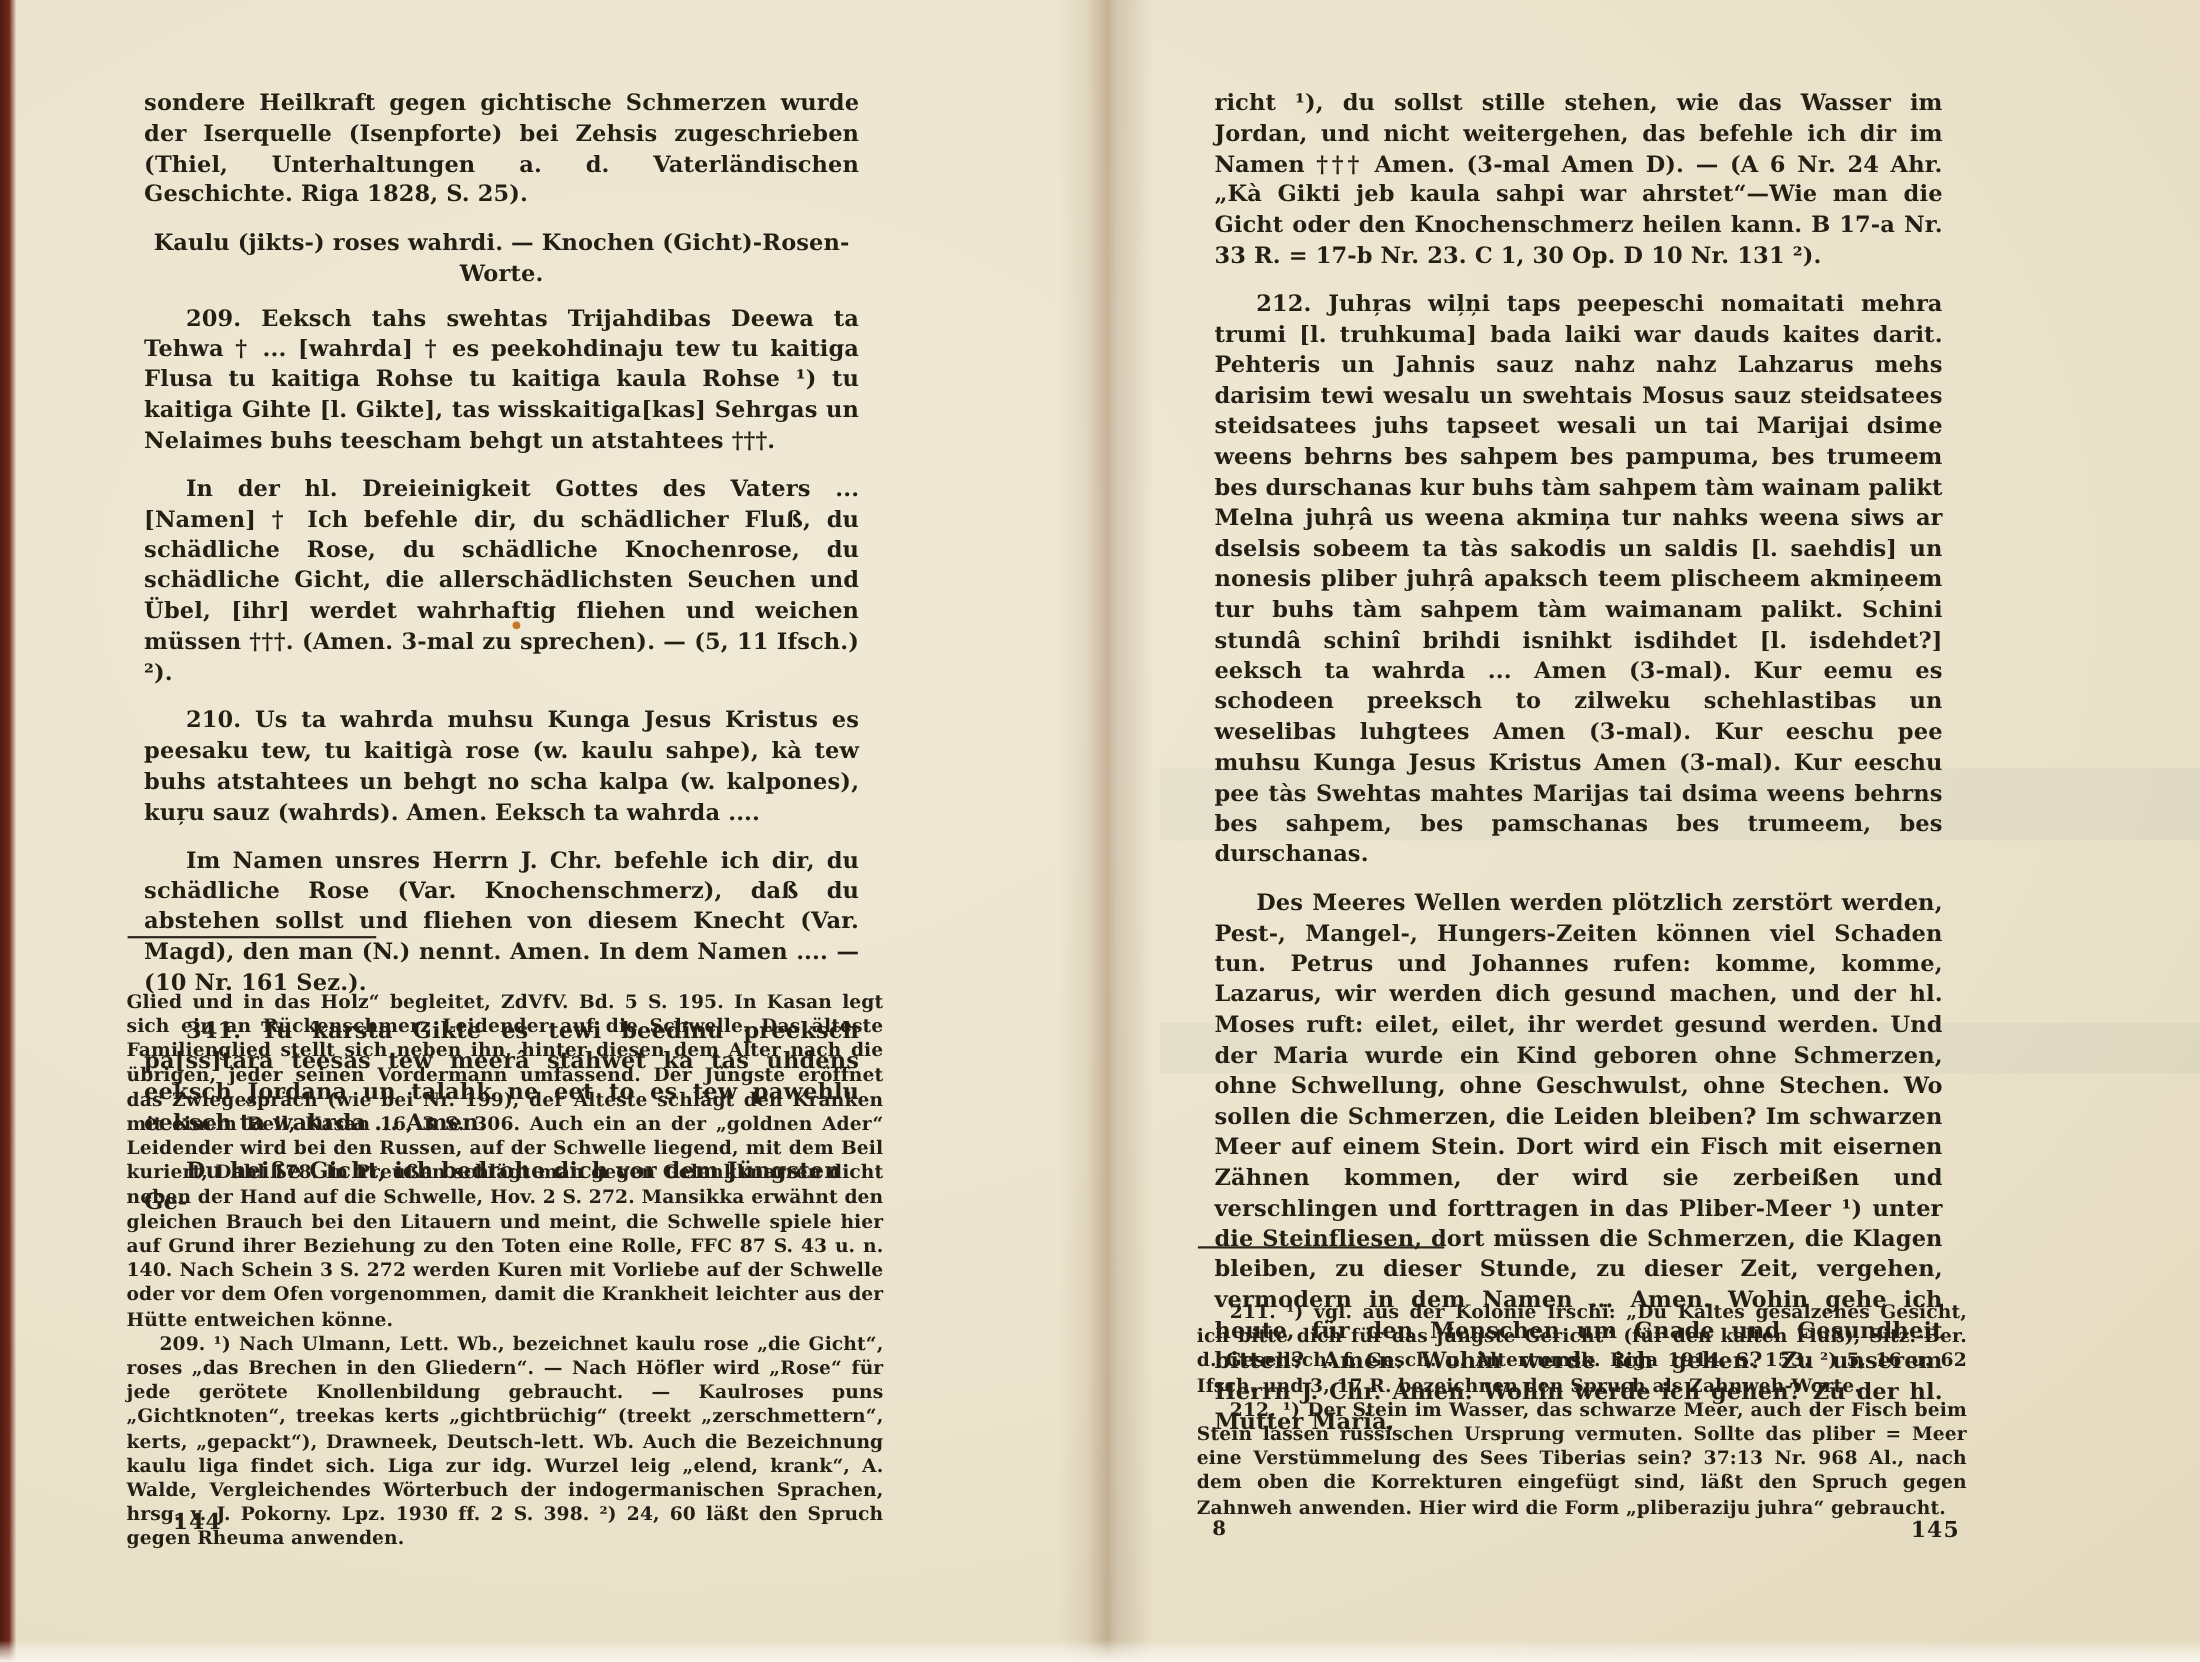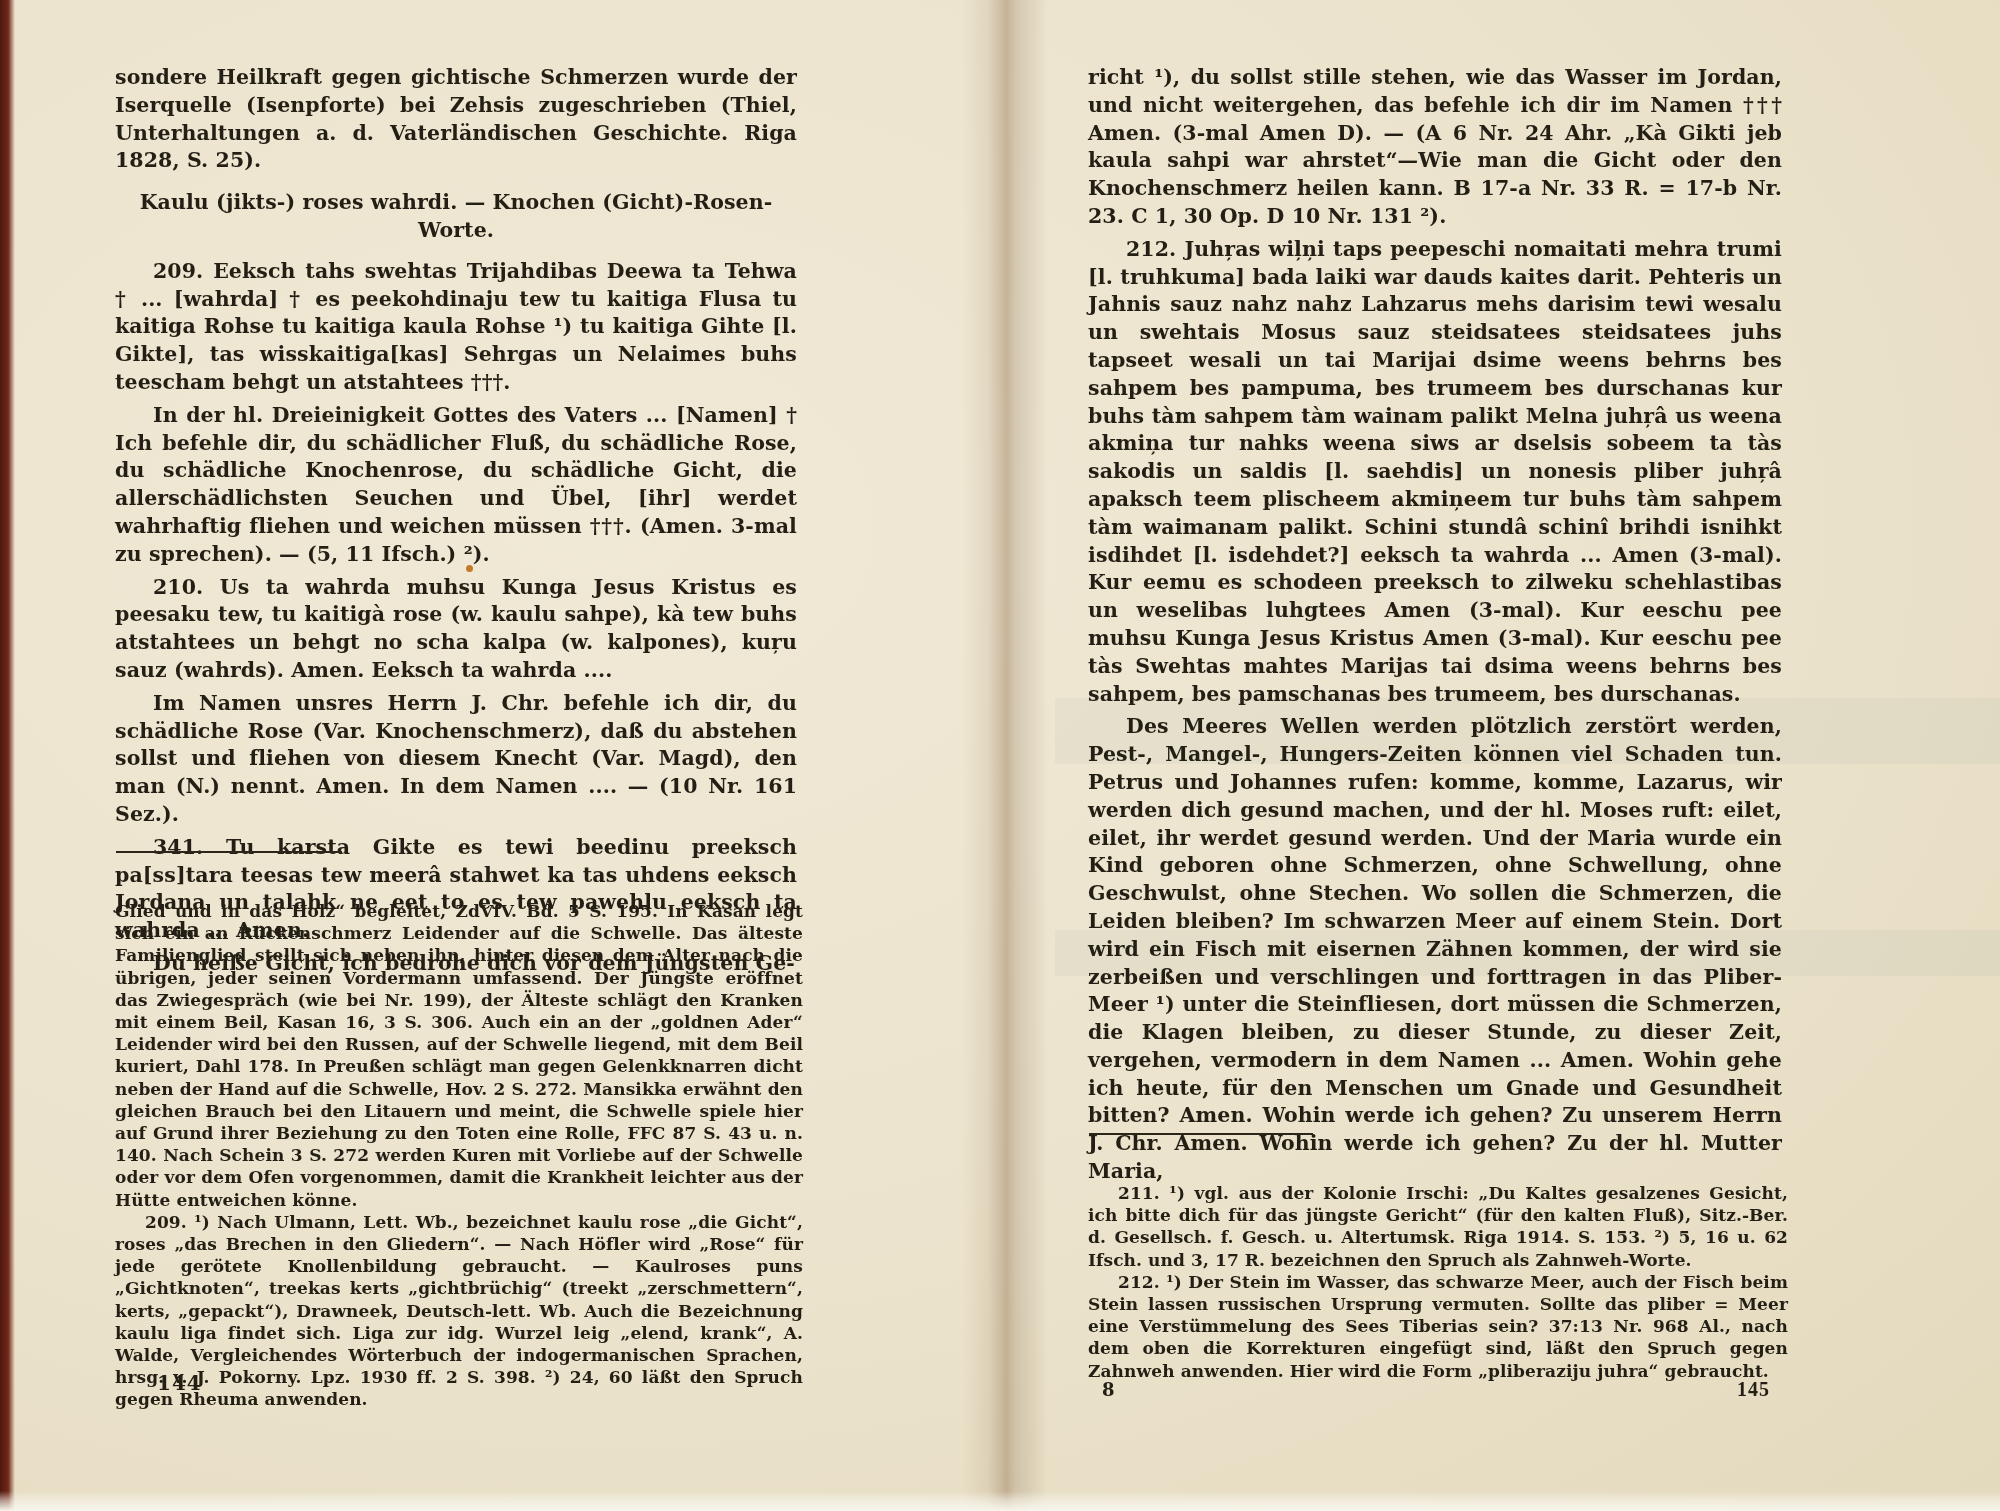--- a/index.html
+++ b/index.html
@@ -32,21 +32,21 @@
   }
   .scan-band { position:absolute; pointer-events:none; background:rgba(138,150,158,0.08); }
   .speck {
     position:absolute; left:466px; top:565px; width:7px; height:7px;
     border-radius:50%; background:#c27a26; filter:blur(0.5px);
   }
 
   
   .main-text { position:absolute; }
   .main-text p {
-    margin:0;
+    margin:16px;
     font-size:20.5px; font-weight:700;
     line-height:27.8px;
     text-align:justify;
     text-indent:38px;
     letter-spacing:0.1px;
   }
   .main-text p + p { margin-top:5px; }
   .main-text p.noindent { text-indent:0; }
   .main-text p.heading { text-indent:0; text-align:center; margin:14px 0 13px 0; }
   .main-text p.last { text-align:left; }
@@ -70,21 +70,21 @@
   .footnotes p.noindent { text-indent:0; }
   .left  .footnotes { left:115px;  top:864px;  width:688px; }
   .right .footnotes { left:1088px; top:1146px; width:700px; }
 
   .page-number {
     position:absolute;
     font-size:20px; font-weight:700; letter-spacing:1px;
   }
   .num-144 { left:157px;  top:1371px; }
   .num-10  { left:1102px; top:1379px; font-size:18px; }
-  .num-145 { left:1737px; top:1378px;font-family:Liberation Serif, serif; }
+  .num-145 { left:1737px; top:1378px; }
 
   
   .watermark {
     position:absolute; left:1768px; top:1427px; width:232px; height:73px;
     opacity:0.93;
   }
   .wm-shape {
     position:absolute; inset:0;
     background:#d2ccbc;
     clip-path:polygon(0 50%, 23% 0, 100% 0, 100% 100%, 23% 100%);

